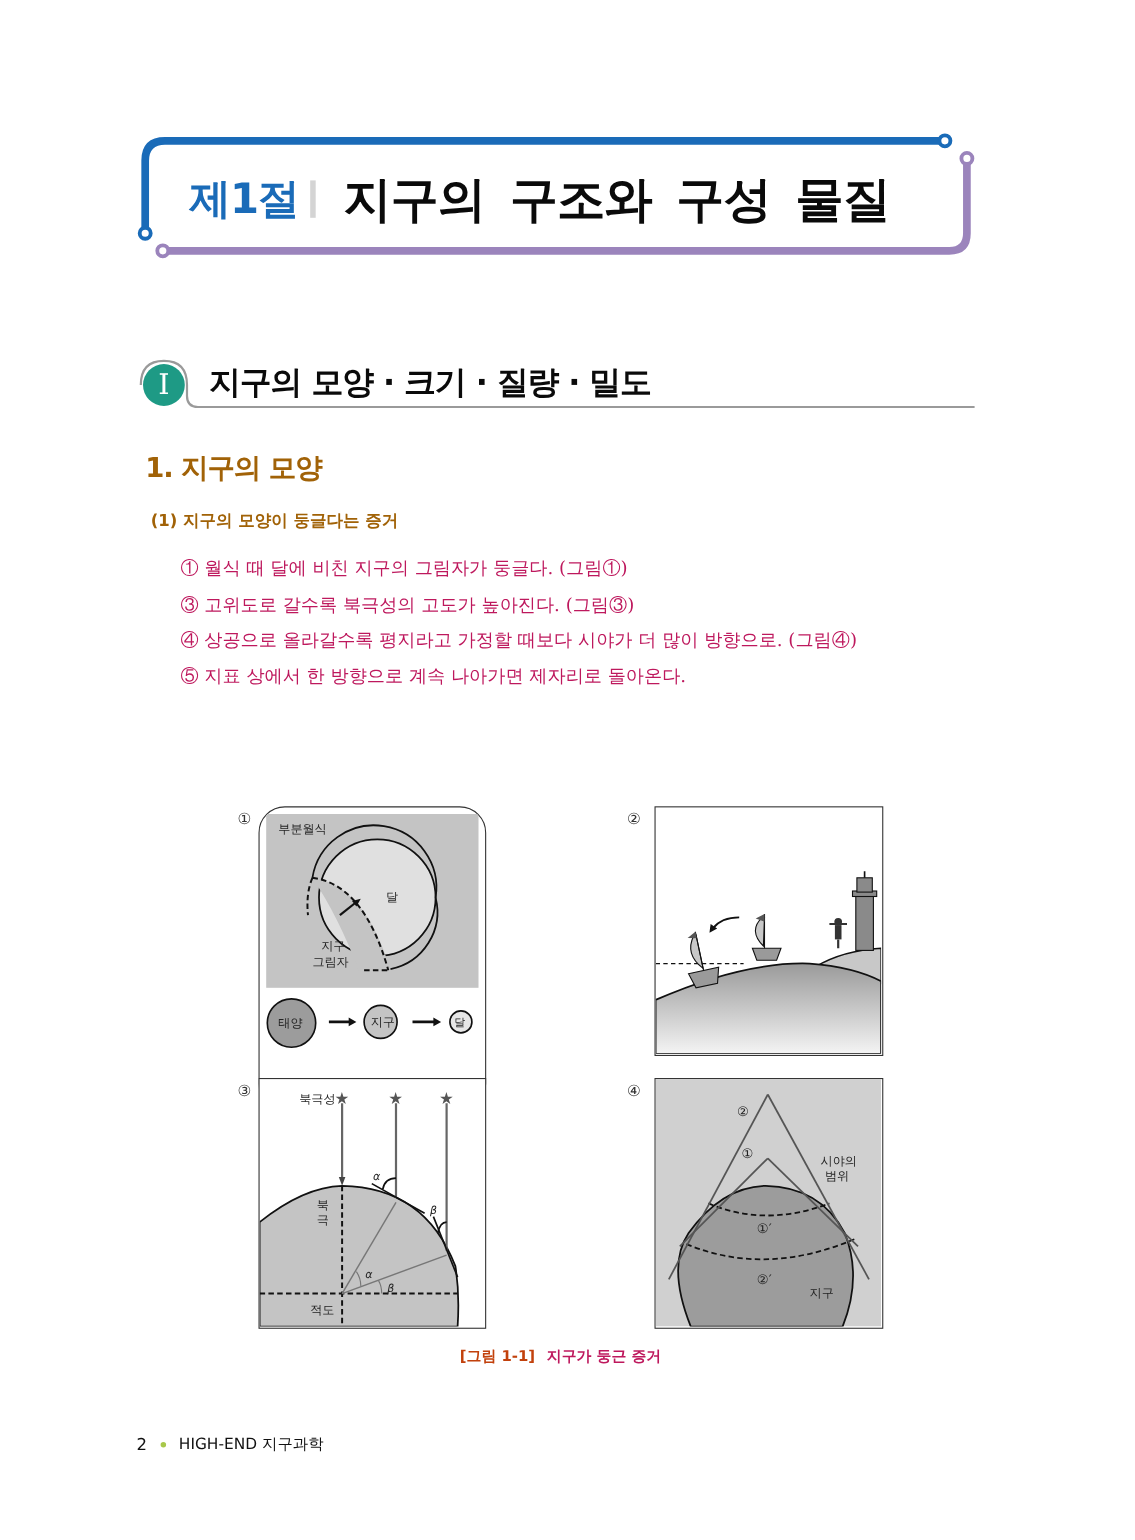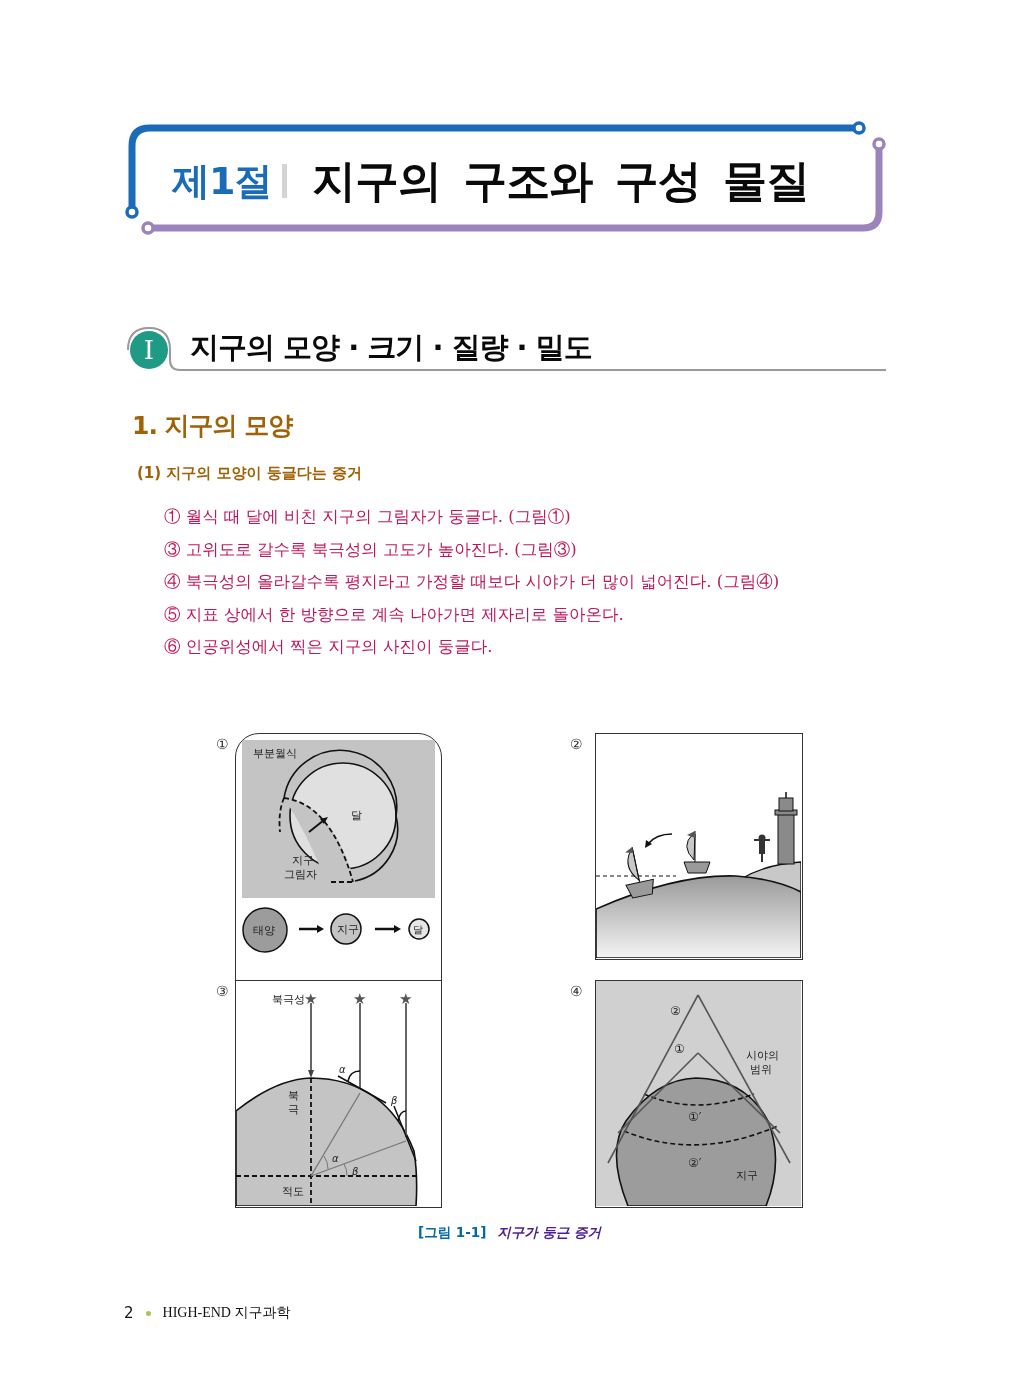--- a/index.html
+++ b/index.html
@@ -25,26 +25,26 @@
   .items { position: absolute; left: 164px; top: 504px; }
   .item { font-family: "DejaVu Serif", "Liberation Serif", serif; font-size: 16.5px; color: #be185d; height: 32.5px; line-height: 26px; white-space: nowrap; }
 
   
   .fig-label { position: absolute; font-size: 14px; color: #333; font-family: "DejaVu Serif", serif; }
   .fig { position: absolute; border: 1.5px solid #333; background: #fff; overflow: hidden; }
   .fig svg { display: block; }
   .fig-text { font-family: "DejaVu Sans", sans-serif; }
 
   .caption { position: absolute; left: 418px; top: 1224px; font-size: 13.5px; font-weight: bold; }
-  .caption .cap-num { color: #0369a1; margin-right: 6px; margin-top: 20px; }
-  .caption .cap-text { color: #4c1d95; font-style: italic; }
+  .caption .cap-num { color: #c2410c; margin-right: 6px; margin-top: 20px; }
+  .caption .cap-text { color: #be185d; }
 
   .footer { position: absolute; left: 124px; top: 1304px; font-size: 15px; color: #111; display: flex; align-items: center; gap: 12px; }
   .footer .dot { width: 5px; height: 5px; border-radius: 50%; background: #a8c84a; }
-  .footer .book { font-size: 14px; font-family: Liberation Serif, serif; }
+  .footer .book { font-size: 14px; }
 </style>
 </head>
 <body>
 
 <div class="banner">
   <svg width="768" height="118" viewBox="0 0 768 118">
     <path d="M10,92 L10,26 Q10,8 28,8 L735,8" fill="none" stroke="#1a6bb8" stroke-width="7"></path>
     <circle cx="10" cy="92" r="5" fill="#fff" stroke="#1a6bb8" stroke-width="3.5"></circle>
     <circle cx="737" cy="8" r="5" fill="#fff" stroke="#1a6bb8" stroke-width="3.5"></circle>
     <path d="M757,25 L757,92 Q757,108 741,108 L28,108" fill="none" stroke="#9b84bc" stroke-width="7"></path>
@@ -64,23 +64,22 @@
   <span class="section-badge-num">I</span>
   <span class="section-title">지구의 모양 · 크기 · 질량 · 밀도</span>
 </div>
 
 <div class="sub1">1. 지구의 모양</div>
 <div class="sub2">(1) 지구의 모양이 둥글다는 증거</div>
 
 <div class="items">
   <div class="item">① 월식 때 달에 비친 지구의 그림자가 둥글다. (그림①)</div>
   <div class="item">③ 고위도로 갈수록 북극성의 고도가 높아진다. (그림③)</div>
-  <div class="item">④ 북극성의 올라갈수록 평지라고 가정할 때보다 시야가 더 많이 넓어진다. (그림④)</div>
+  <div class="item">④ 상공으로 올라갈수록 평지라고 가정할 때보다 시야가 더 많이 방향으로. (그림④)</div>
   <div class="item">⑤ 지표 상에서 한 방향으로 계속 나아가면 제자리로 돌아온다.</div>
-  <div class="item">⑥ 인공위성에서 찍은 지구의 사진이 둥글다.</div>
 </div>
 
 <span class="fig-label" style="left:216px; top:736px;">①</span>
 <div class="fig" style="left:235px; top:733px; width:207px; height:276px;border-radius:24px;">
   <svg width="204" height="224" viewBox="0 0 204 224">
     <rect x="6" y="6" width="193" height="158" fill="#c4c4c4"></rect>
 
     <circle cx="107" cy="82" r="53" fill="#e0e0e0" stroke="#111" stroke-width="1.6"></circle>
 
     <path d="M48,64 Q95,70 119,148 L90,148 Q72,100 48,64 Z" fill="#c4c4c4"></path>

